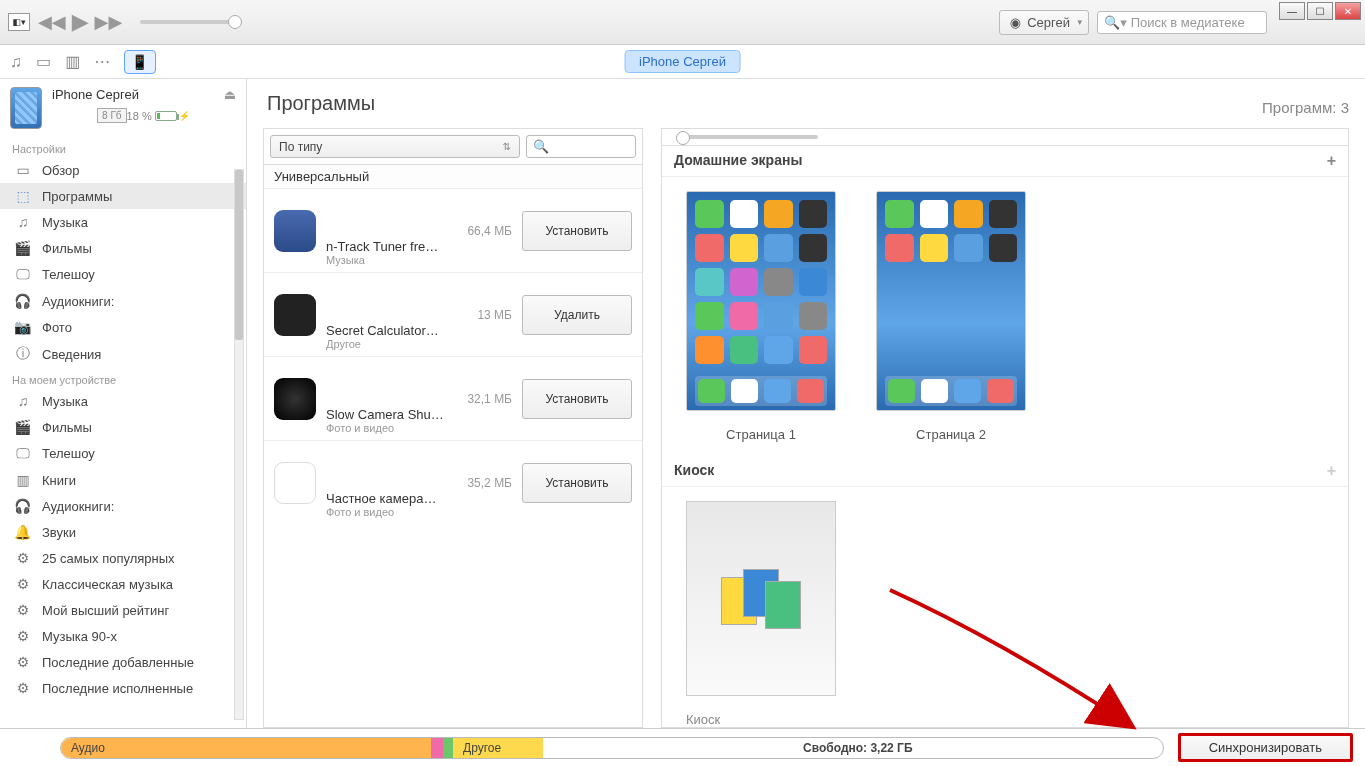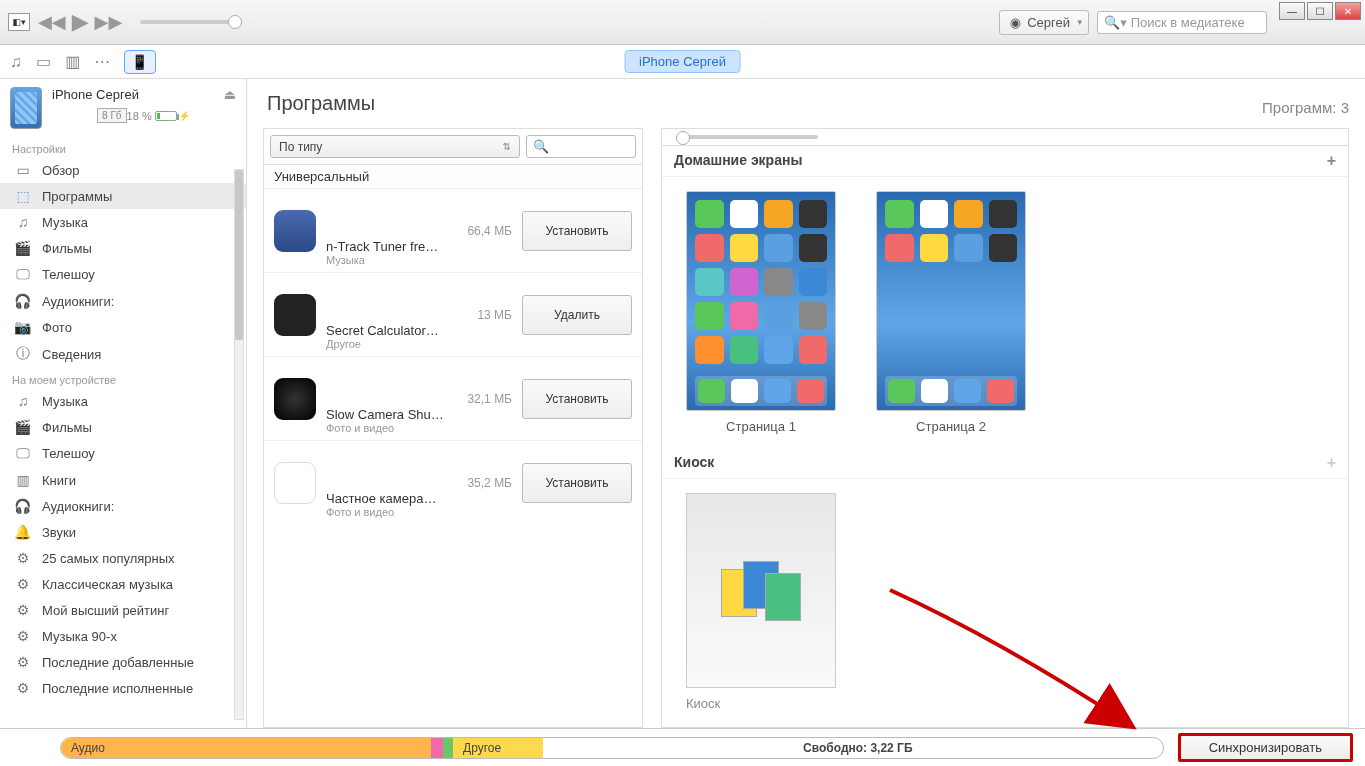--- a/index.html
+++ b/index.html
@@ -82,21 +82,21 @@
 .plus { color:#888; font-size:16px; cursor:pointer; }
 .screens-grid { display:flex; gap:40px; padding: 14px 24px; }
 .screen { text-align:center; }
 .screen-img { width: 150px; height: 220px; border:1px solid #ccc; background: linear-gradient(#2a6ab0,#5fa6e8 60%,#2a6ab0); border-radius:2px; position:relative; overflow:hidden; }
 .screen-grid-inner { position:absolute; inset:8px 8px 40px 8px; display:grid; grid-template-columns:repeat(4,1fr); grid-auto-rows:28px; gap:6px; }
 .screen-dock { position:absolute; bottom:4px; left:8px; right:8px; height:30px; background:rgba(255,255,255,0.2); border-radius:4px; display:flex; gap:6px; padding:3px; }
 .mini-app { border-radius:5px; }
 .kiosk-img { width:150px; height:195px; background:linear-gradient(#e8e8e8,#fafafa); border:1px solid #ccc; display:flex; align-items:center; justify-content:center; }
 .kiosk-stack { width:80px; height:60px; position:relative; }
 .kiosk-stack div { position:absolute; width:36px; height:48px; border:1px solid #aaa; }
-.page-label { margin-top:8px; font-size:13px; color:#555; }
+.page-label { margin-top:16px; font-size:13px; color:#555; }
 
 
 .bottombar { height: 38px; border-top: 1px solid #ccc; display:flex; align-items:center; padding: 0 12px 0 60px; gap:0; position:relative; }
 .usage-bar { flex:1; height:22px; border:1px solid #bbb; border-radius:11px; display:flex; overflow:hidden; align-items:center; font-size:12px; }
 .seg { height:100%; display:flex; align-items:center; padding-left:10px; color:#444; }
 .seg-audio { background:#ffb44d; width:370px; }
 .seg-p1 { background:#f06aa8; width:12px; }
 .seg-p2 { background:#6ac76a; width:10px; }
 .seg-other { background:#ffd94d; width:90px; }
 .seg-free { flex:1; text-align:center; justify-content:center; color:#444; font-weight:bold; }

